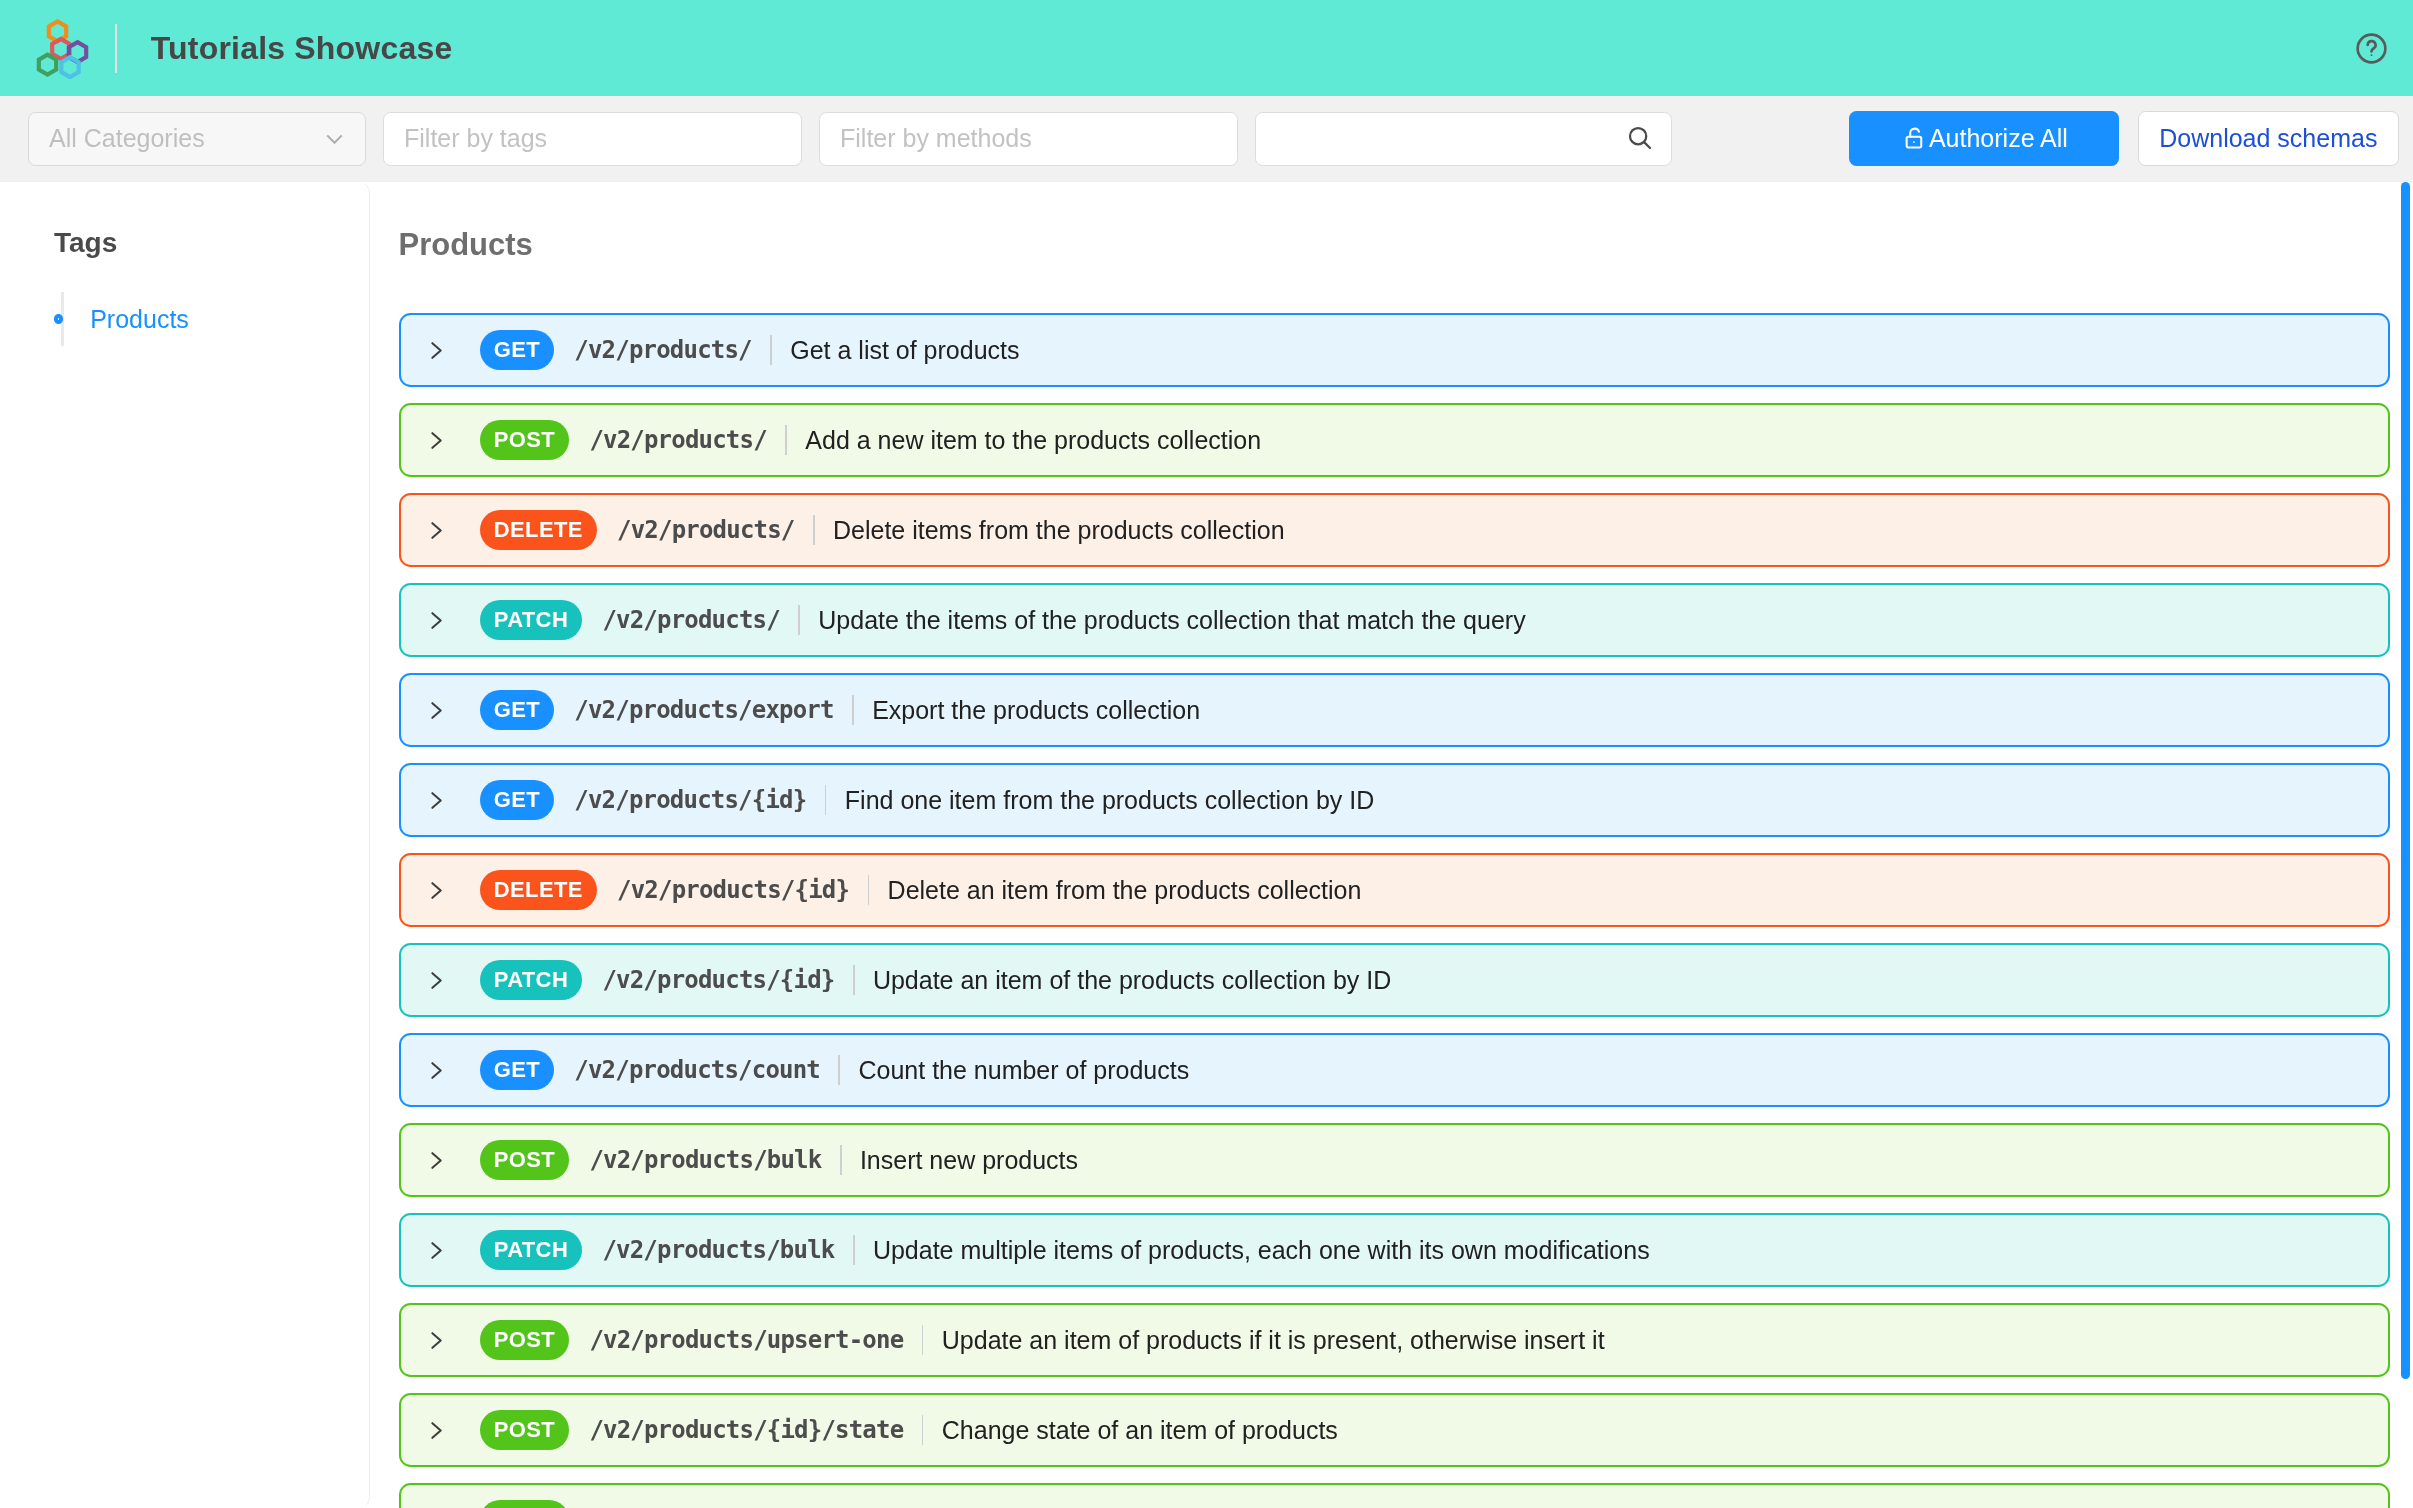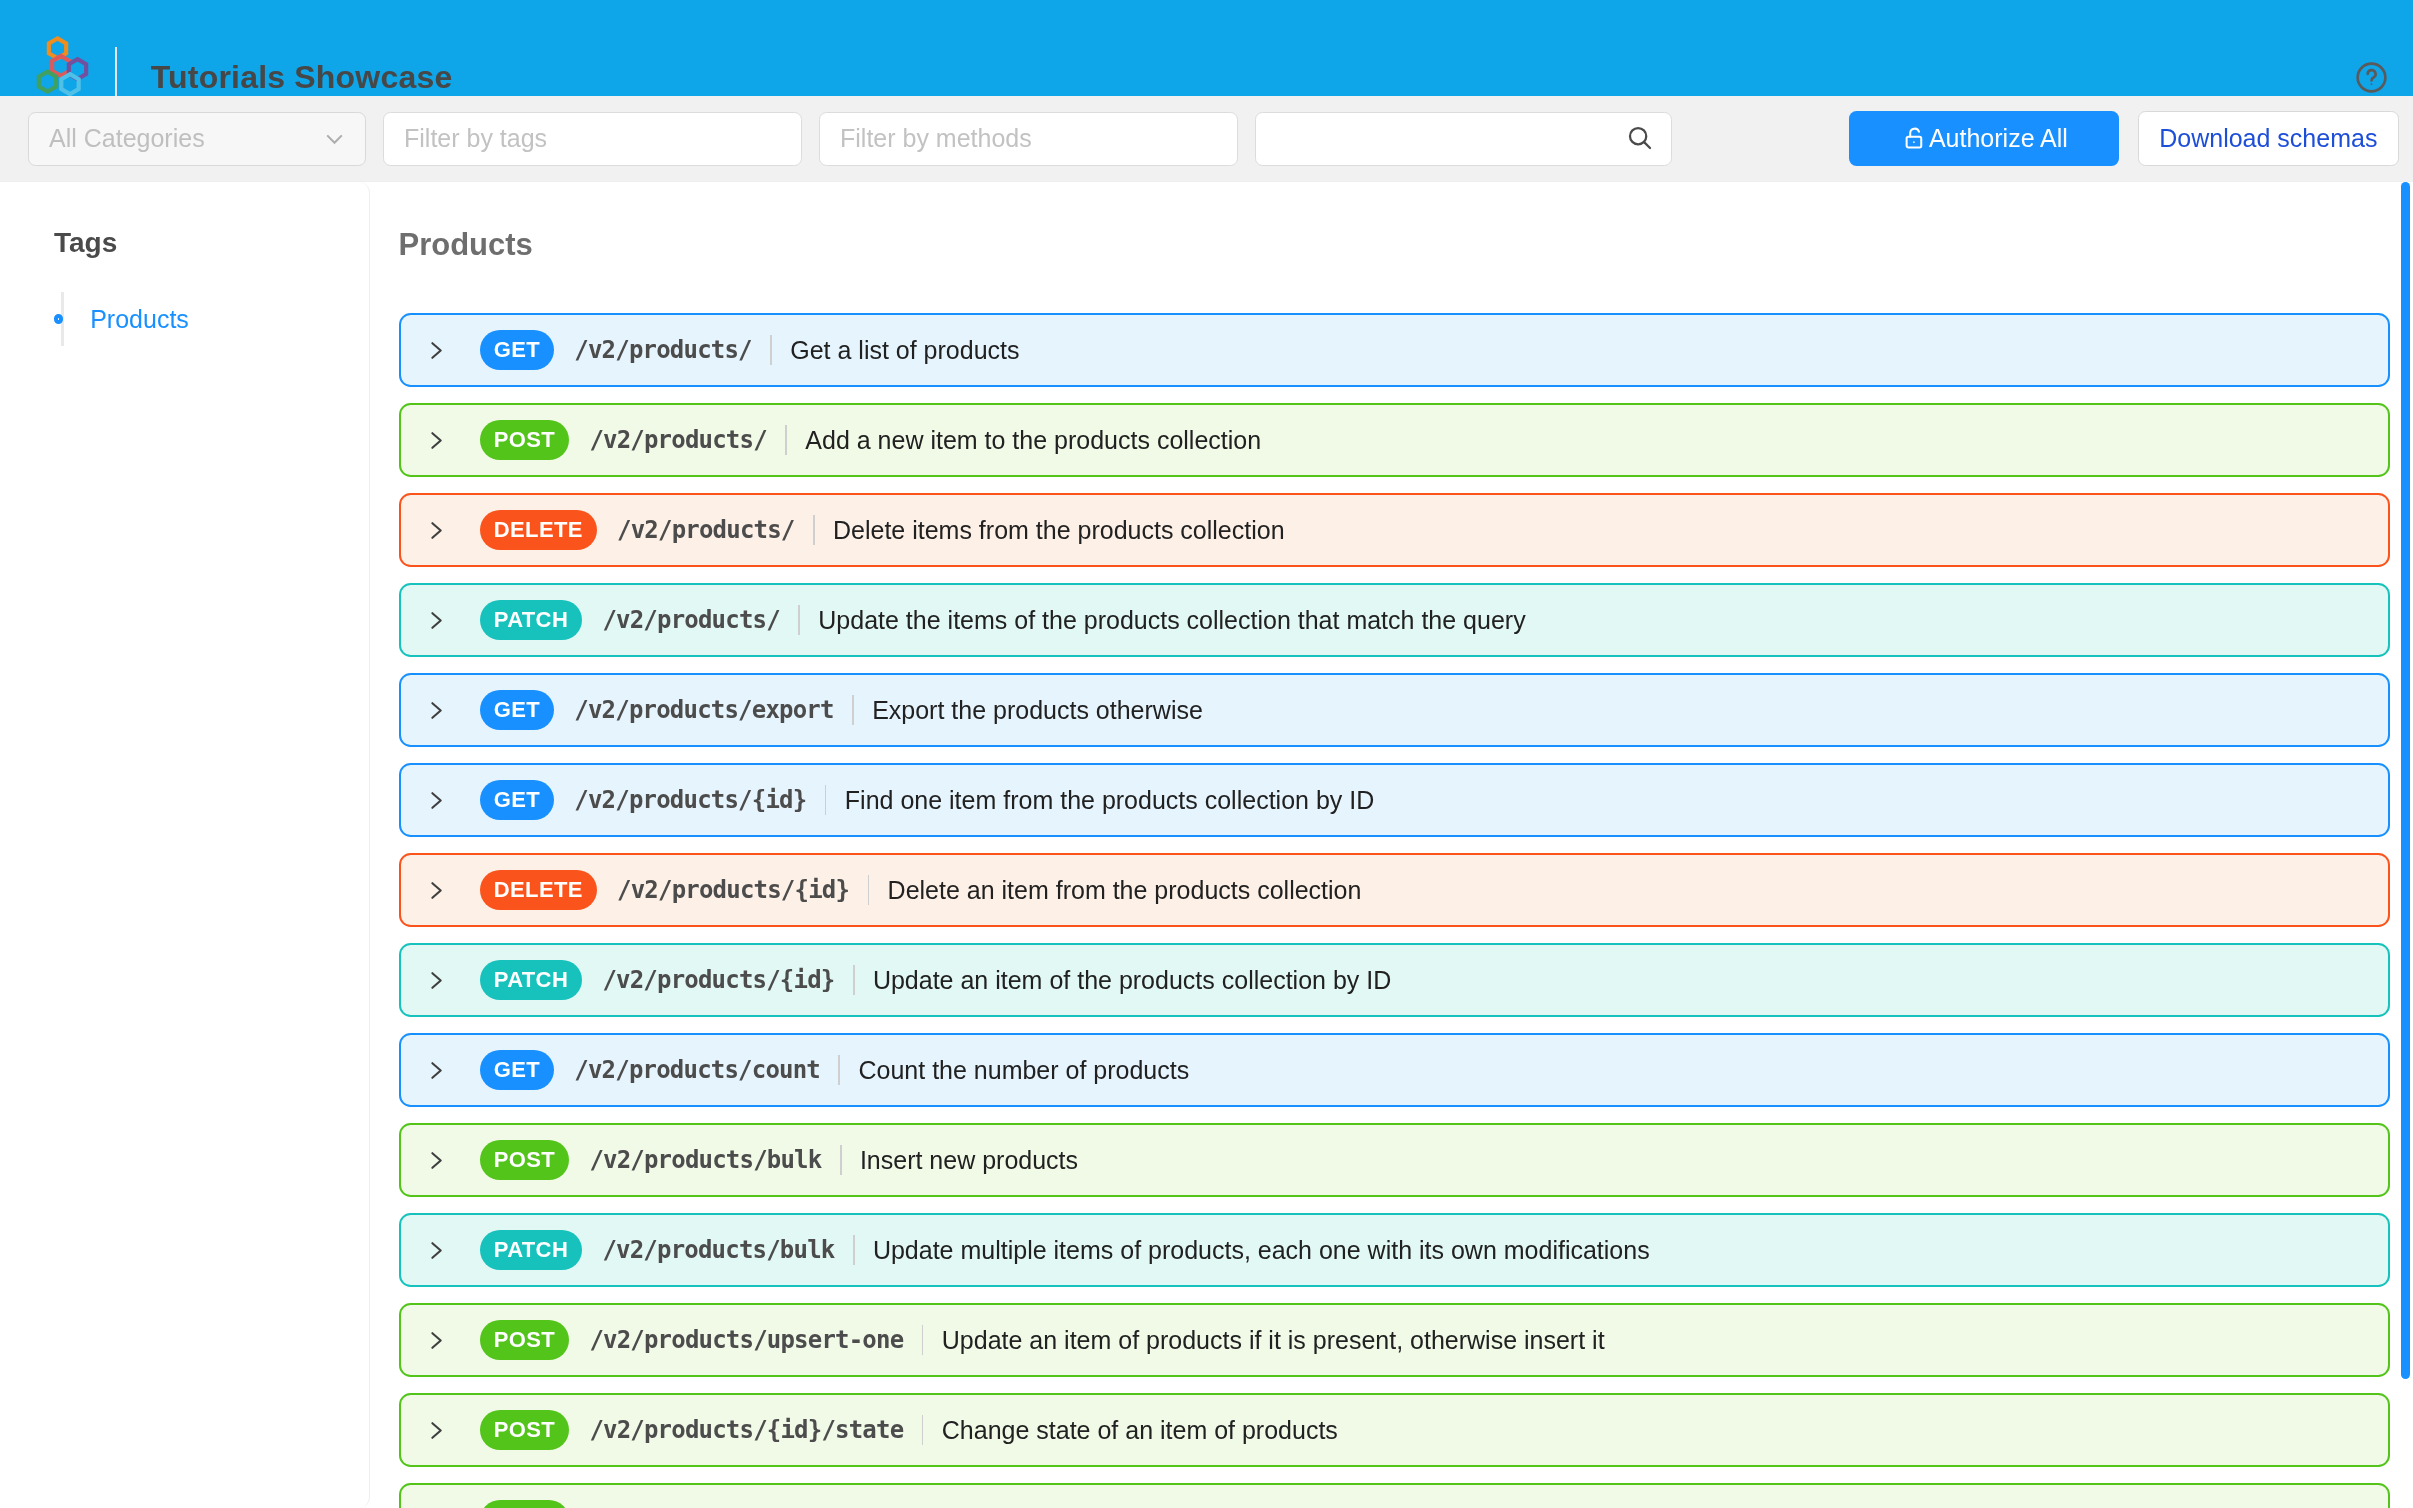--- a/index.html
+++ b/index.html
@@ -1,20 +1,20 @@
 <!DOCTYPE html>
 <html style="font-size:13.4px"><head>
 <meta charset="utf-8">
 <style>
   * { box-sizing: border-box; margin: 0; padding: 0; }
   html, body { width: 2413px; height: 1508px; overflow: hidden; background: #ffffff;
     font-family: "Liberation Sans", sans-serif; }
 
   
-  .topbar { height: 96px; background: #0ea5e9; display: flex; align-items: flex-end; padding-left: 35px; }
+  .topbar { height: 96px; background: #5eead4; display: flex; align-items: center; padding-left: 35px; }
   .logo svg { display: block; }
   .logo-divider { width: 1.7px; height: 49px; background: #e4e4e4; margin: 0 34px 0 25px; }
   .app-title { font-size: 32px; font-weight: bold; color: #474747; letter-spacing: 0.2px; }
   .help-btn { margin-left: auto; margin-right: 23.5px; width: 37px; height: 37px; display: flex; align-items: center; justify-content: center; cursor: pointer; }
 
   
   .toolbar { height: 85px; background: #f1f1f1; display: flex; align-items: center; padding: 0 14.2px 0 28px; }
   .toolbar > * { flex: 0 0 auto; }
   .select, .filter-input, .search-wrap { height: 54px; border-radius: 7.5px; }
   .select { width: 338px; background: #f7f7f7; border: 1.7px solid #d9d9d9; display: flex; align-items: center; justify-content: space-between; padding: 0 18.4px 0 20px; cursor: pointer; margin-right: 17px; }
@@ -171,21 +171,21 @@
   </div>
         <div class="endpoint" style="--c: #1890ff; --bg: #e6f4fd;">
     <span class="chev">
       <svg width="25" height="25" viewBox="0 0 24 24" fill="none" stroke="#3f3f3f" stroke-width="2" stroke-linecap="round" stroke-linejoin="round">
         <path d="M9 5 l8 7 -8 7"></path>
       </svg>
     </span>
     <span class="badge">GET</span>
     <span class="path">/v2/products/export</span>
     <span class="vdiv"></span>
-    <span class="desc">Export the products otherwise</span>
+    <span class="desc">Export the products collection</span>
   </div>
         <div class="endpoint" style="--c: #1890ff; --bg: #e6f4fd;">
     <span class="chev">
       <svg width="25" height="25" viewBox="0 0 24 24" fill="none" stroke="#3f3f3f" stroke-width="2" stroke-linecap="round" stroke-linejoin="round">
         <path d="M9 5 l8 7 -8 7"></path>
       </svg>
     </span>
     <span class="badge">GET</span>
     <span class="path">/v2/products/{id}</span>
     <span class="vdiv"></span>

